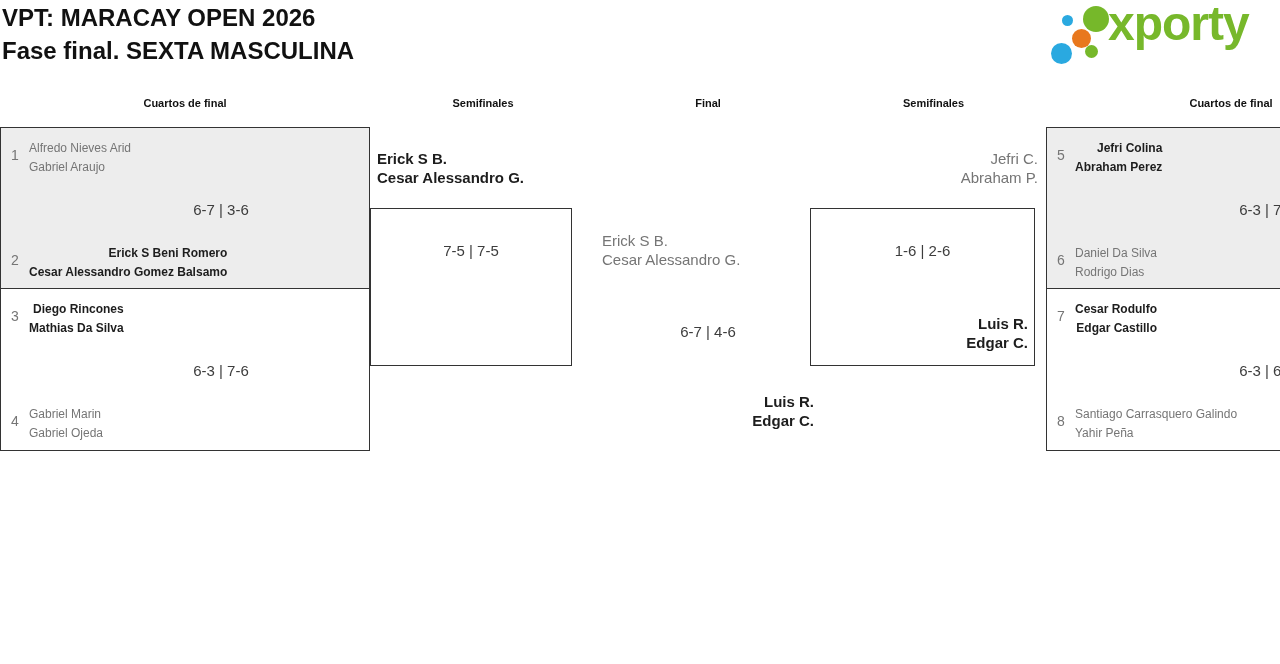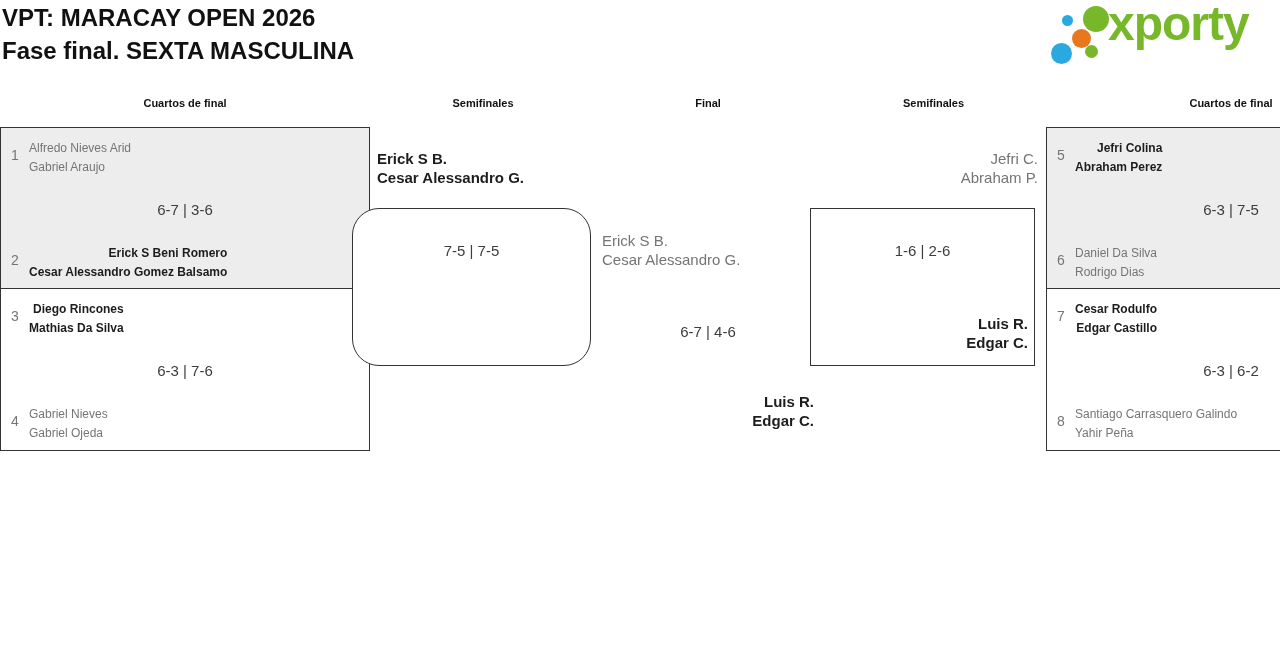--- a/index.html
+++ b/index.html
@@ -35,24 +35,24 @@
   .half.shade{background:#ededed;border-bottom:1px solid #333;}
   .seed{position:absolute;left:10px;font-size:14px;color:#757575;}
   .seed.a{top:19px;}
   .seed.b{top:124px;}
   .team{position:absolute;left:28px;font-size:12px;line-height:19px;white-space:nowrap;}
   .team.a{top:11px;}
   .team.b{top:116px;}
   .winner{font-weight:700;color:#1d1d1d;text-align:right;}
   .loser{font-weight:400;color:#757575;}
   .score{position:absolute;top:73px;left:0;width:100%;text-align:center;
-    font-size:15px;color:#3d3d3d;}
+    font-size:15px;color:#3d3d3d;padding-left:36px;}
   
   .sf-box{position:absolute;top:208px;height:158px;border:1px solid #333;box-sizing:border-box;background:#fff;}
-  .sf-box.left{left:352px;width:239px;border-radius:27px;}
+  .sf-box.left{left:370px;width:202px;}
   .sf-box.right{left:810px;width:225px;}
   .sf-score{position:absolute;top:33px;left:0;width:100%;text-align:center;font-size:15px;color:#3d3d3d;}
   .sf-inner-team{position:absolute;top:105px;font-size:15px;line-height:19px;white-space:nowrap;}
   .sf-inner-team.al{left:6px;text-align:left;}
   .sf-inner-team.ar{right:6px;text-align:right;}
   .sf-label{position:absolute;top:149px;font-size:15px;line-height:19px;white-space:nowrap;}
   .sf-label.left-side{left:377px;text-align:left;}
   .sf-label.right-side{left:771px;width:267px;text-align:right;}
   
   .final-top{position:absolute;left:602px;top:231px;font-size:15px;line-height:19px;white-space:nowrap;}
@@ -99,21 +99,21 @@
     </div>
     <div class="half">
       <span class="seed a">3</span>
       <div class="team a winner">
         <div>Diego Rincones</div>
         <div>Mathias Da Silva</div>
       </div>
       <div class="score">6-3 | 7-6</div>
       <span class="seed b">4</span>
       <div class="team b loser">
-        <div>Gabriel Nieves</div>
+        <div>Gabriel Marin</div>
         <div>Gabriel Ojeda</div>
       </div>
     </div>
   </div>
 
   <div class="sf-label left-side winner">
     <div>Erick S B.</div>
     <div>Cesar Alessandro G.</div>
   </div>
   <div class="sf-box left">

